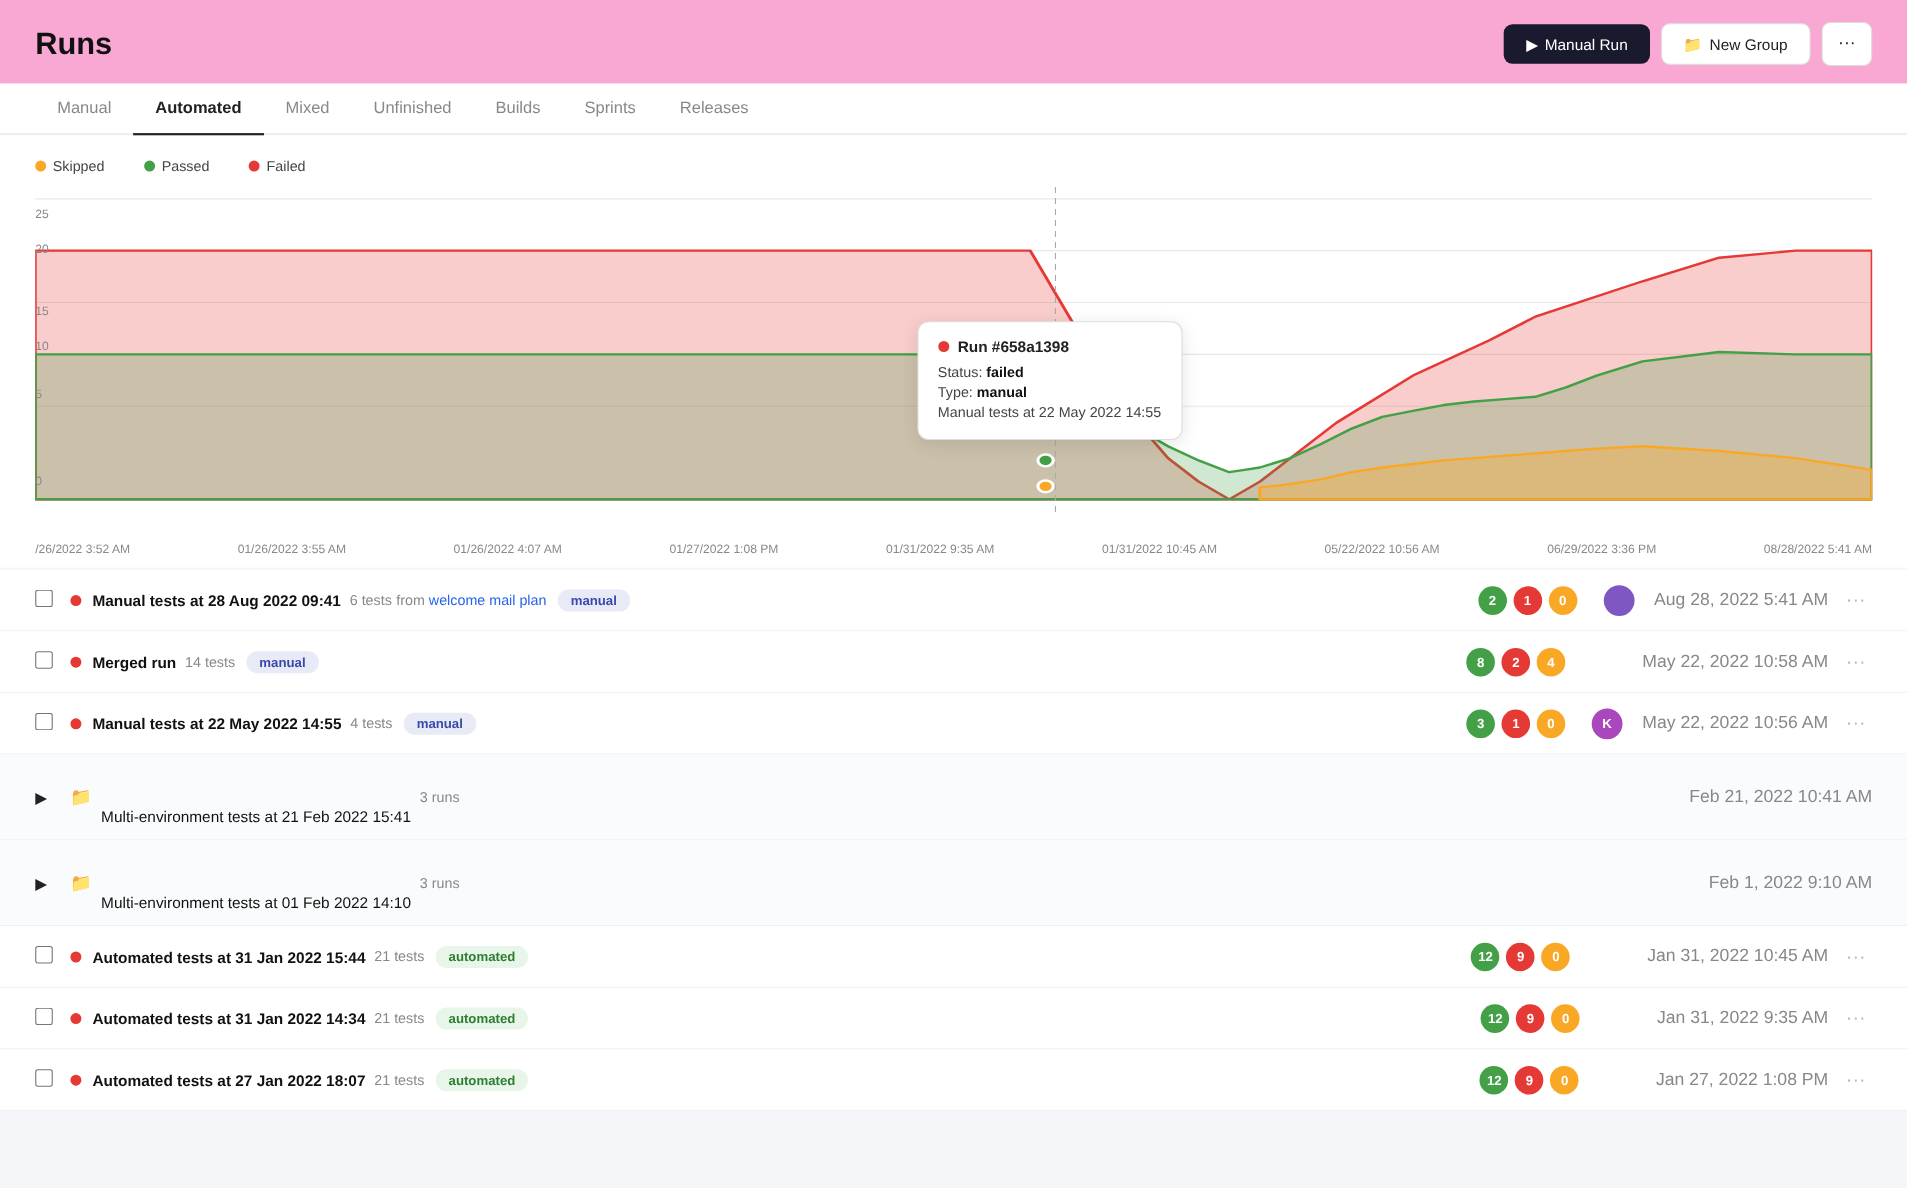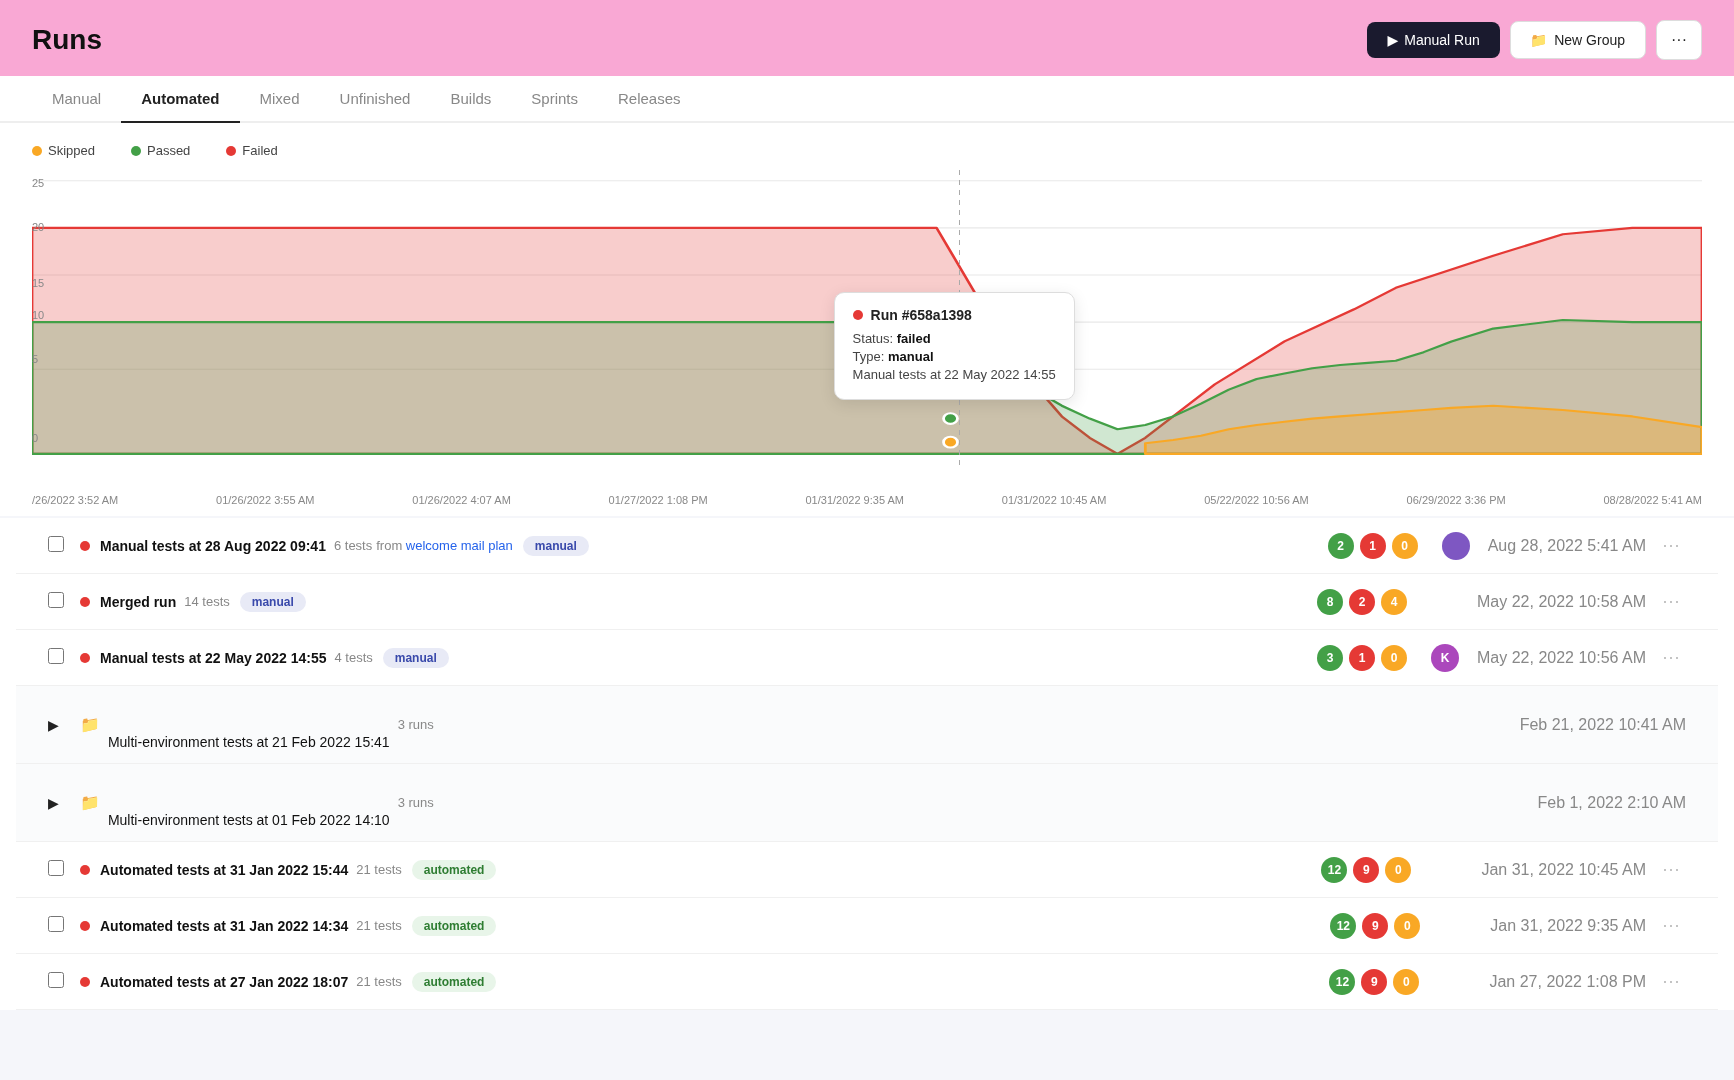--- a/index.html
+++ b/index.html
@@ -78,21 +78,21 @@
     .dashed-line {
       position: absolute;
       left: 55.5%;
       top: 0; bottom: 20px;
       width: 1.5px;
       background: repeating-linear-gradient(to bottom, #aaa 0, #aaa 5px, transparent 5px, transparent 10px);
     }
 
     
     .runs-list {
-      background: #fff; margin-top: 2px; padding: 0 16px;
+      background: #fff; margin-top: 2px; padding: 0 0;
     }
     .run-row {
       display: flex; align-items: center; gap: 0;
       padding: 13px 32px;
       border-bottom: 1px solid #f0f0f0;
       background: #fff;
     }
 
     .run-checkbox { width: 22px; margin-right: 10px; }
     .run-checkbox input { width: 16px; height: 16px; cursor: pointer; }
@@ -207,21 +207,21 @@
 
       <polygon points="800,255 820,252 840,248 860,242 880,238 900,235 920,232 940,230 960,228 980,226 1000,224 1020,222 1050,220 1100,224 1150,230 1200,240 1200,265 800,265" fill="rgba(249,168,37,0.35)" stroke="#f9a825" stroke-width="2" stroke-linejoin="round"></polygon>
 
       <circle cx="660" cy="200" r="5" fill="#e53935" stroke="#fff" stroke-width="2"></circle>
       <circle cx="660" cy="232" r="5" fill="#43a047" stroke="#fff" stroke-width="2"></circle>
       <circle cx="660" cy="254" r="5" fill="#f9a825" stroke="#fff" stroke-width="2"></circle>
     </svg>
 
     
     <div style="position:absolute; left: 0; top:8px; font-size:11px; color:#888; line-height:1;">
-      <div style="position:absolute; top:0;">25</div>
+      <div style="position:absolute; top:12px;">25</div>
       <div style="position:absolute; top:44px;">20</div>
       <div style="position:absolute; top:100px;">15</div>
       <div style="position:absolute; top:132px;">10</div>
       <div style="position:absolute; top:176px;">5</div>
       <div style="position:absolute; top:255px;">0</div>
     </div>
 
     
     <div class="tooltip">
       <div class="tooltip-title">
@@ -316,21 +316,21 @@
   </div>
 
   <div class="run-row group-row">
     <div style="width:22px; margin-right:10px;">
       <span style="cursor:pointer;">▶</span>
     </div>
     <span class="run-folder-icon">📁</span>
     <span class="run-name">Multi-environment tests at 01 Feb 2022 14:10</span>
     <span class="run-meta">3 runs</span>
     <div style="margin-left:auto;"></div>
-    <span class="run-date">Feb 1, 2022 2:10 AM</span>
+    <span class="run-date">Feb 1, 2022 9:10 AM</span>
   </div>
 
   <div class="run-row">
     <div class="run-checkbox"><input type="checkbox" style=""></div>
     <div class="run-dot"></div>
     <span class="run-name">Automated tests at 31 Jan 2022 15:44</span>
     <span class="run-meta">21 tests</span>
     <span class="badge badge-automated">automated</span>
     <div class="run-counts">
       <div class="count-badge count-green">12</div>

